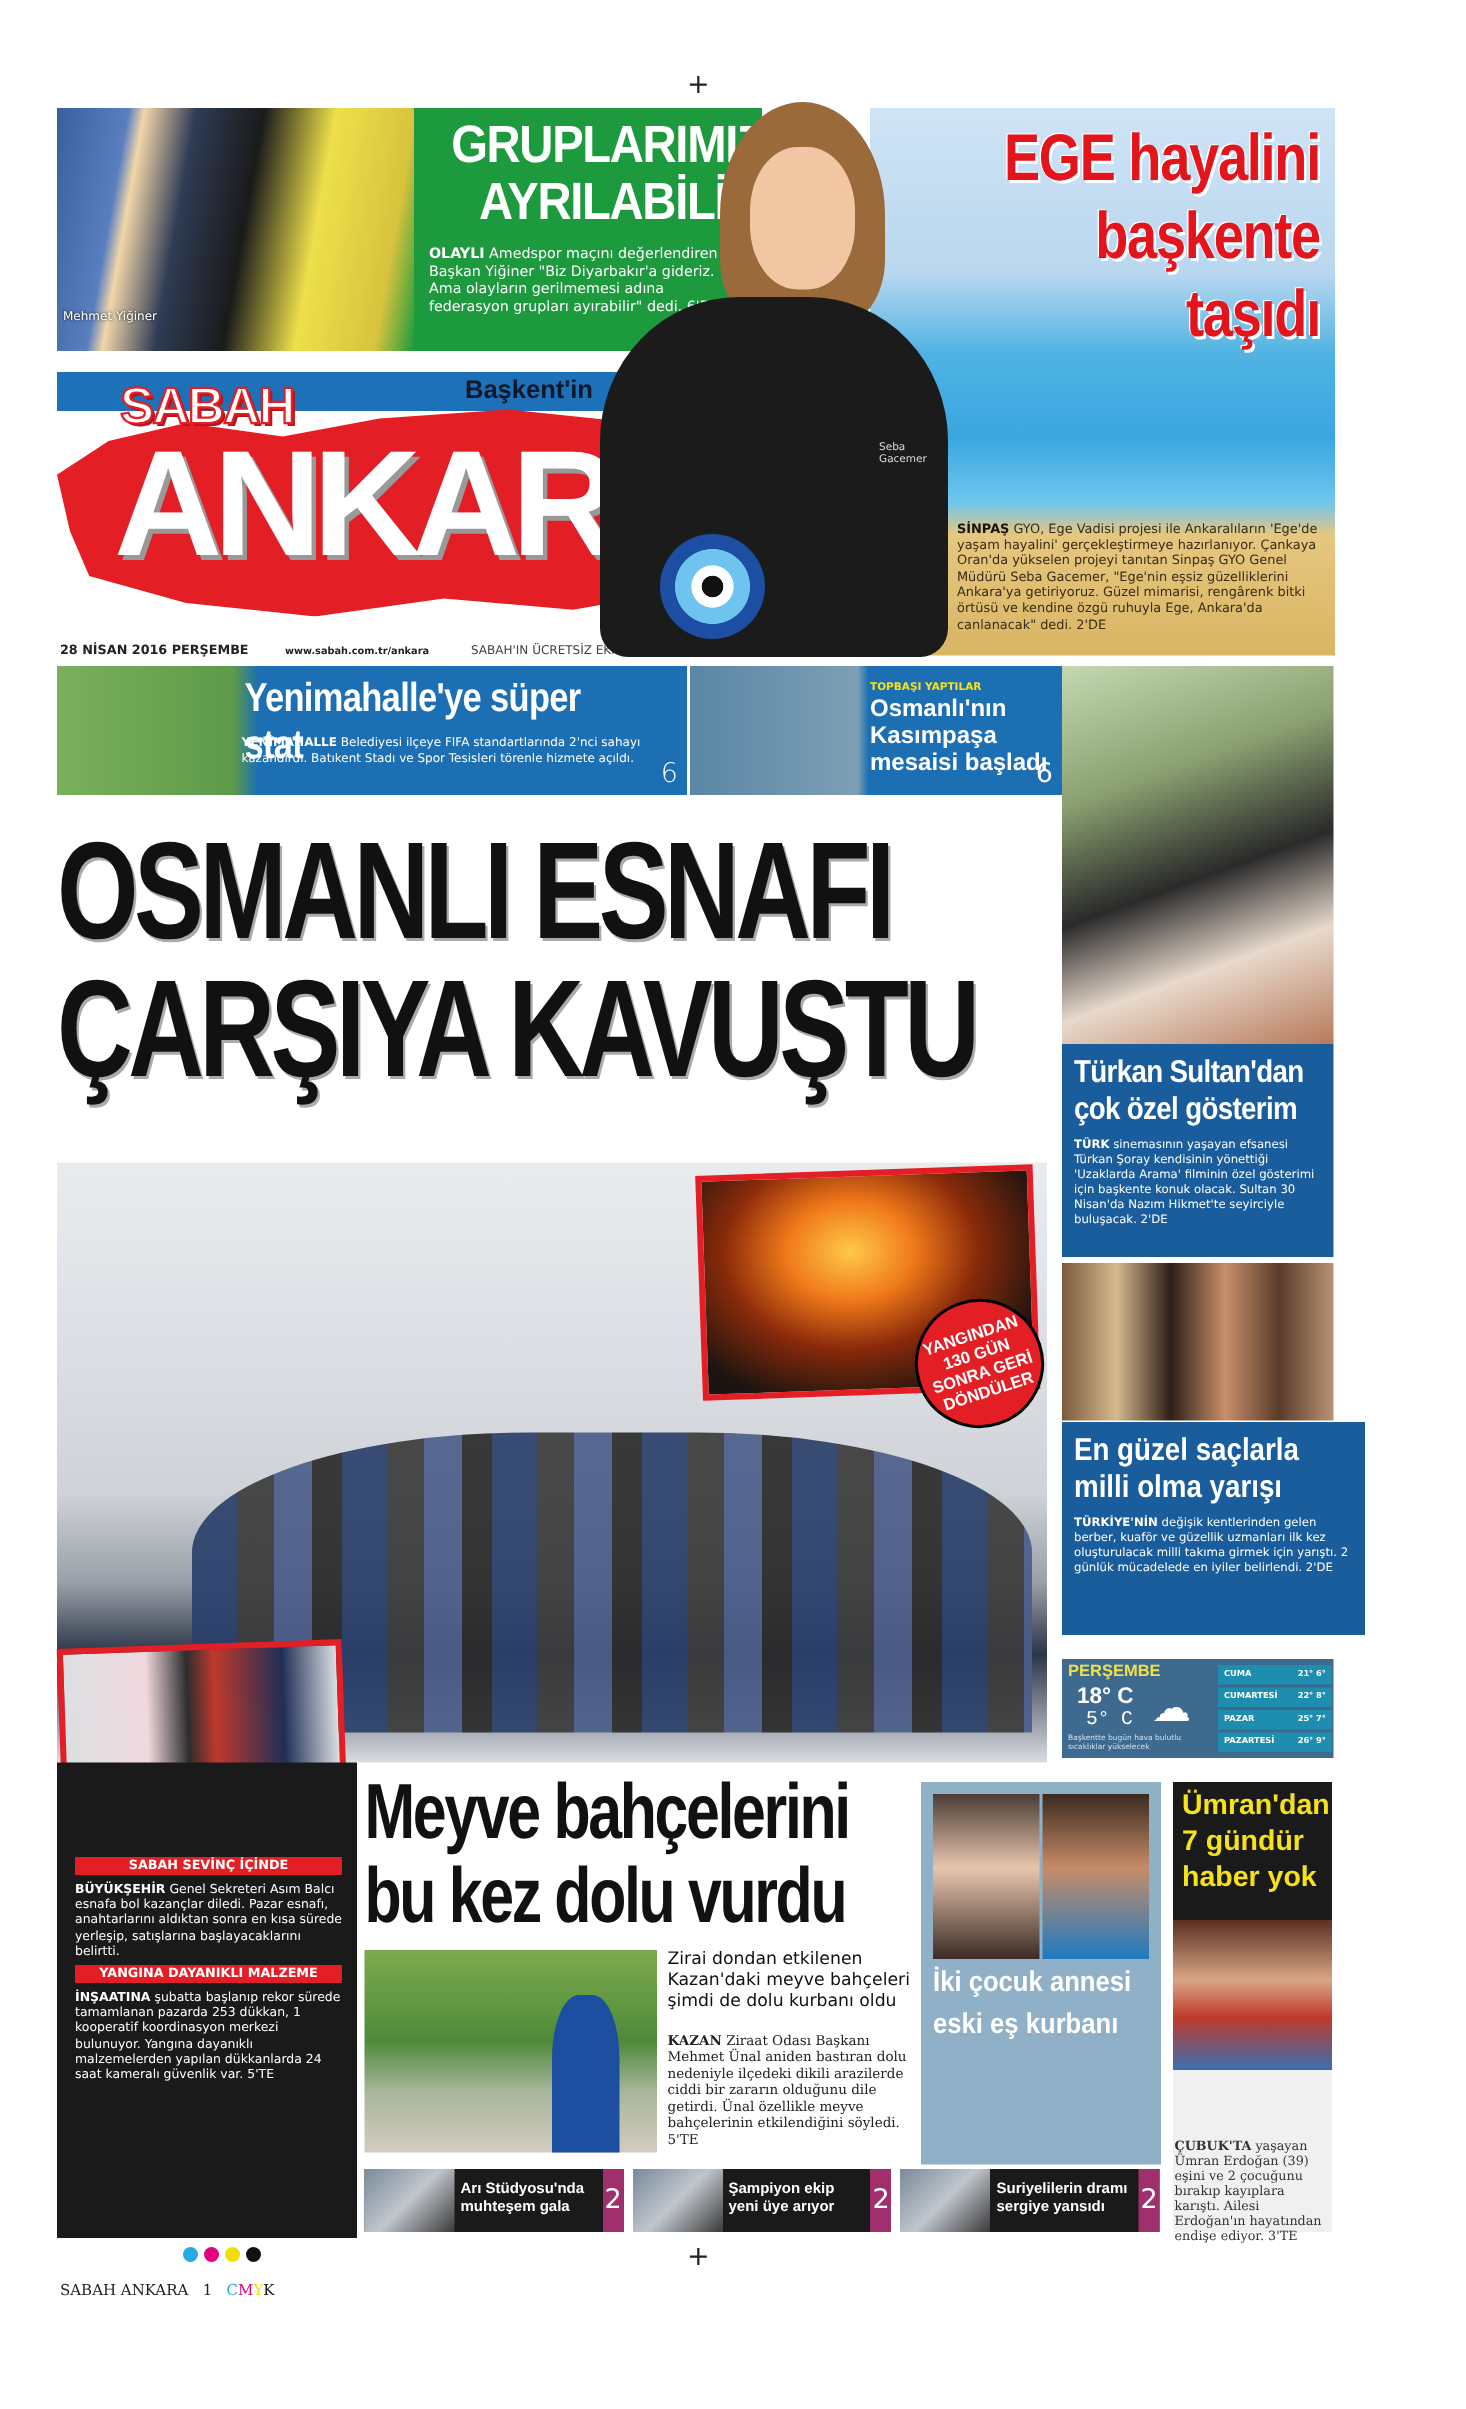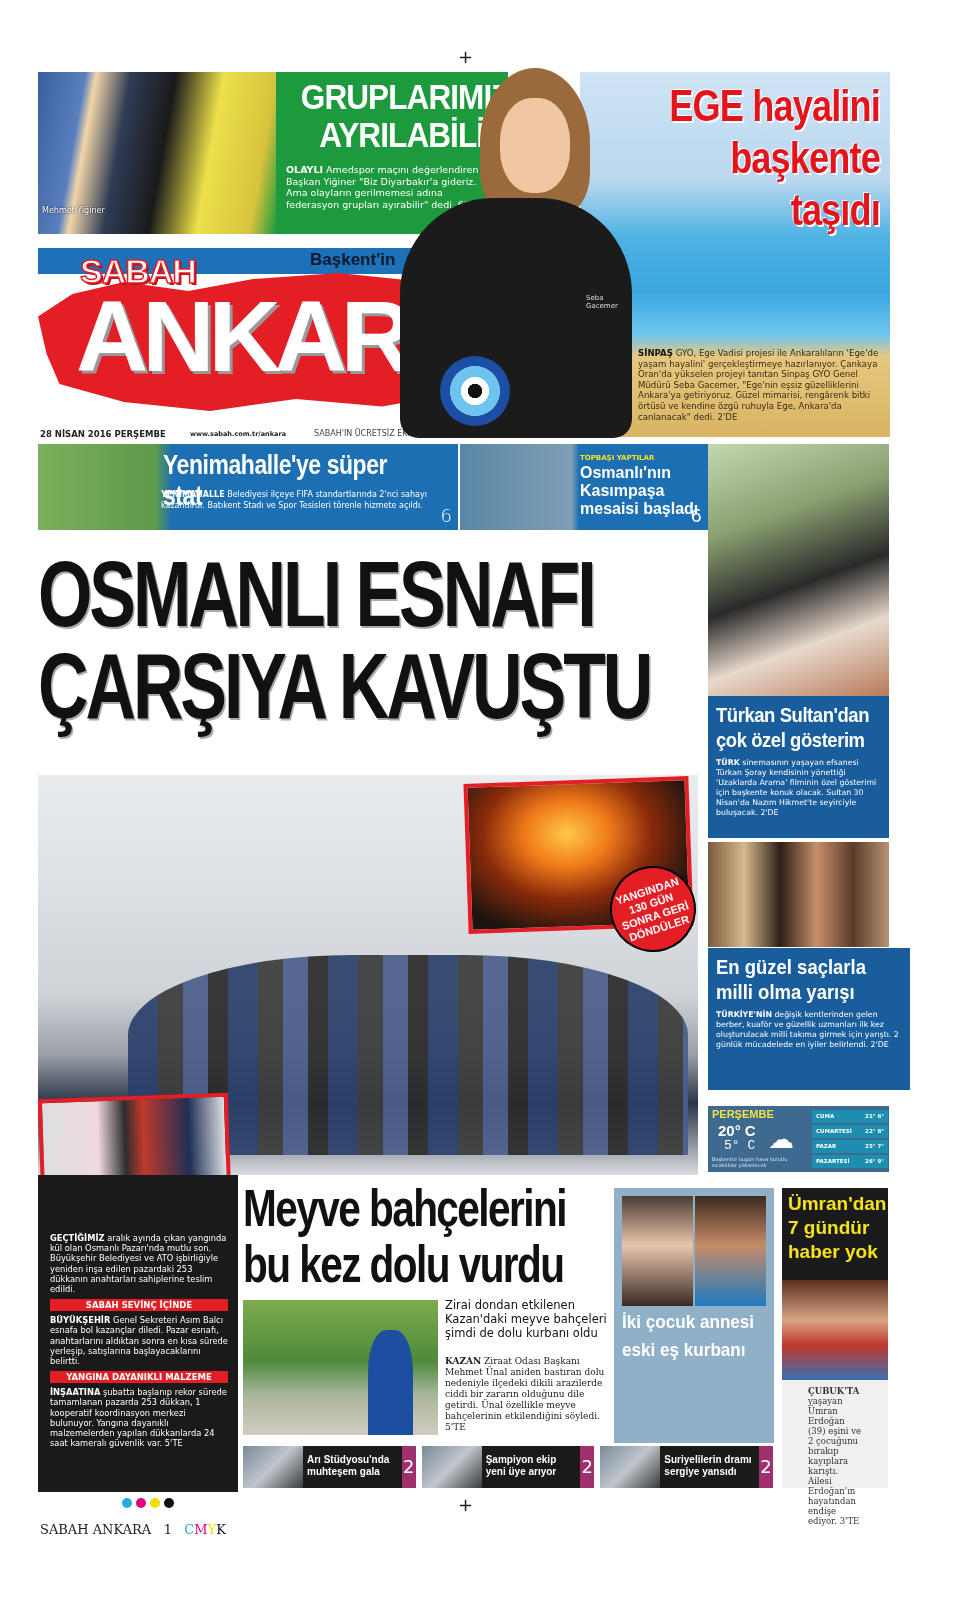--- a/index.html
+++ b/index.html
@@ -105,33 +105,33 @@
   #cubuk-box .photos { height: 110px; display: flex; gap: 2px; }
   #cubuk-box .ph1 { flex: 1; background: linear-gradient(180deg, #4a3c35 0%, #e9c6ad 45%, #3a2b24 100%); }
   #cubuk-box .ph2 { flex: 1; background: linear-gradient(180deg, #3b2a20 0%, #c68c68 45%, #1f7ac0 100%); }
   #cubuk-box .title { margin-top: 4px; font-size: 19px; line-height: 24px; color: #fff; font-weight: bold; font-family: "Liberation Sans", sans-serif; transform: scaleX(0.9); transform-origin: left; white-space: nowrap; }
   #cubuk-box .body { margin-top: 2px; font-size: 7.6px; line-height: 9.6px; color: #fff; }
 
   
   #umran-box { left: 782px; top: 1188px; width: 106px; height: 300px; background: #f0f0f0; }
   #umran-box .head { height: 92px; background: #1b1a1a; padding: 4px 6px; color: #f5e21b; font-size: 19px; line-height: 24px; font-weight: bold; font-family: "Liberation Sans", sans-serif; transform-origin: left; }
   #umran-box .photo { height: 100px; background: linear-gradient(180deg, #5a3020 0%, #d9a585 40%, #c0392b 65%, #3a6fb0 100%); }
-  #umran-box .body { padding: 6px 26px; font-size: 8.5px; line-height: 10px; color: #333; font-family: "DejaVu Serif", serif; }
+  #umran-box .body { padding: 6px 1px; font-size: 8.5px; line-height: 10px; color: #333; font-family: "DejaVu Serif", serif; margin-top: 40px; }
 
   
   #promo-strip { left: 243px; top: 1446px; width: 530px; height: 42px; display: flex; gap: 6px; }
   .promo { flex: 1; display: flex; background: #1b1a1a; position: relative; }
   .promo .thumb { width: 60px; background: linear-gradient(135deg, #7a8a9a, #c0c6cd, #3a3a3a); }
   .promo .label { flex: 1; color: #fff; font-size: 10px; line-height: 12px; font-weight: bold; padding: 8px 4px; font-family: "Liberation Sans", sans-serif; border-radius: 20px; }
   .promo .pg { width: 14px; background: #a0306d; color: #fff; font-size: 18px; text-align: center; line-height: 42px; }
 
   
   #cmyk-dots { left: 122px; top: 1498px; display: flex; gap: 4px; }
   #cmyk-dots span { width: 10px; height: 10px; border-radius: 50%; display: inline-block; }
-  #footer-label { left: 40px; top: 1522px; font-size: 13px; color: #222; font-family: "DejaVu Serif", serif; }
+  #footer-label { left: 40px; top: 1522px; font-size: 10px; color: #222; font-family: "DejaVu Serif", serif; }
   #footer-label .c { color: #27a9e1; } #footer-label .m { color: #e4007c; } #footer-label .y { color: #f0e000; } #footer-label .k { color: #111; }
 </style>
 </head>
 <body>
 
 <div class="reg-mark" style="left:458px; top:46px;">+</div>
 <div class="reg-mark" style="left:458px; top:1494px;">+</div>
 
 <div id="green-banner" class="abs">
   <div class="photo"></div>
@@ -191,21 +191,21 @@
 </div>
 <div id="rc-photo2" class="abs"></div>
 <div id="rc-sac" class="abs">
   <div class="title">En güzel saçlarla</div>
   <div class="title">milli olma yarışı</div>
   <div class="body"><b>TÜRKİYE'NİN</b><span> değişik kentlerinden gelen berber, kuaför ve güzellik uzmanları ilk kez oluşturulacak milli takıma girmek için yarıştı. 2 günlük mücadelede en iyiler belirlendi. 2'DE</span></div>
 </div>
 
 <div id="weather" class="abs">
   <div class="day">PERŞEMBE</div>
-  <div class="hi">20° C</div>
+  <div class="hi">18° C</div>
   <div class="lo">5° C</div>
   <div class="icon">☁</div>
   <div class="note">Başkentte bugün hava bulutlu sıcaklıklar yükselecek</div>
   <div class="forecast">
     <div class="frow">
         <span>CUMA</span>
         <span>21° 6°</span>
       </div>
     <div class="frow">
         <span>CUMARTESİ</span>
@@ -228,21 +228,20 @@
 </div>
 
 <div id="main-photo" class="abs">
   <div class="people"></div>
 </div>
 <div id="fire-photo" class="abs"></div>
 <div id="fire-badge" class="abs">YANGINDAN 130 GÜN SONRA GERİ DÖNDÜLER</div>
 <div id="inset-photo" class="abs"></div>
 
 <div id="left-dark" class="abs">
-  <p><b>GEÇTİĞİMİZ</b><span> aralık ayında çıkan yangında kül olan Osmanlı Pazarı'nda mutlu son. Büyükşehir Belediyesi ve ATO işbirliğiyle yeniden inşa edilen pazardaki 253 dükkanın anahtarları sahiplerine teslim edildi.</span></p>
   <div class="sub">SABAH SEVİNÇ İÇİNDE</div>
   <p><b>BÜYÜKŞEHİR</b><span> Genel Sekreteri Asım Balcı esnafa bol kazançlar diledi. Pazar esnafı, anahtarlarını aldıktan sonra en kısa sürede yerleşip, satışlarına başlayacaklarını belirtti.</span></p>
   <div class="sub">YANGINA DAYANIKLI MALZEME</div>
   <p><b>İNŞAATINA</b><span> şubatta başlanıp rekor sürede tamamlanan pazarda 253 dükkan, 1 kooperatif koordinasyon merkezi bulunuyor. Yangına dayanıklı malzemelerden yapılan dükkanlarda 24 saat kameralı güvenlik var. 5'TE</span></p>
 </div>
 
 <div id="meyve-headline" class="abs">
   <div>Meyve bahçelerini</div>
   <div>bu kez dolu vurdu</div>
 </div>

